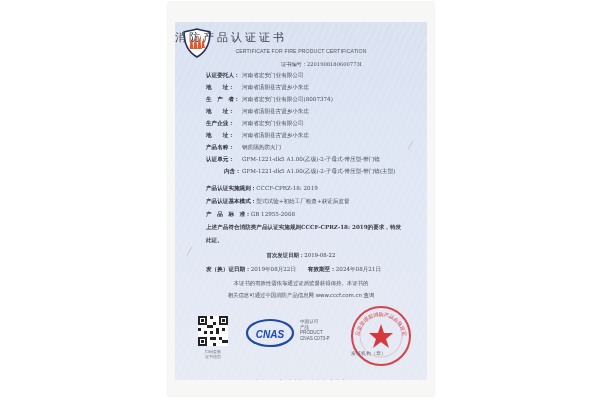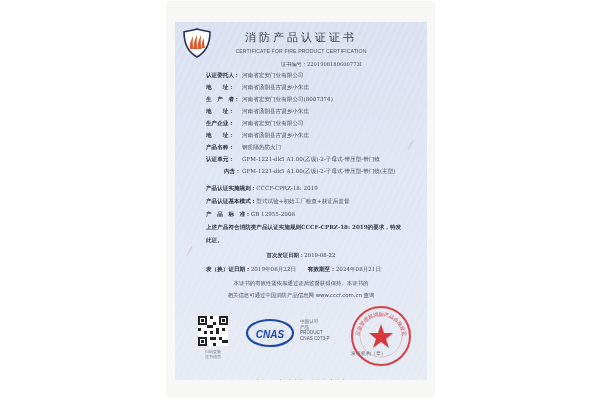--- a/index.html
+++ b/index.html
@@ -15,21 +15,21 @@
       position: absolute; left: 175px; top: 22px; width: 252px; height: 358px;
       background: linear-gradient(180deg, #d9e1f1 0%, #dfe6f4 40%, #e3e8f4 75%, #e6eaf3 100%);
       overflow: hidden;
     }
     .cert::before {
       content: ""; position: absolute; inset: 0;
       background: repeating-linear-gradient(115deg, rgba(255,255,255,0.10) 0 2px, rgba(255,255,255,0) 2px 6px);
     }
     .logo { position: absolute; left: 7px; top: 5px; width: 30px; height: 32px; }
     .title {
-      position: absolute; left: 0; right: 0; top: 8px; text-align: center;
+      position: absolute; left: 0; right: 0; top: 8px; text-align: left;
       font-family: "DejaVu Sans", sans-serif; font-size: 11px; color: #3c3c46; letter-spacing: 3px;
     }
     .subtitle {
       position: absolute; left: 0; right: 0; top: 26px; text-align: center;
       font-family: "Liberation Sans", sans-serif; font-size: 5.2px; color: #55555e; letter-spacing: 0.1px;
     }
     .certno {
       position: absolute; left: 106px; top: 39px; font-size: 5.2px; color: #4a4a55;
     }
     .row {

